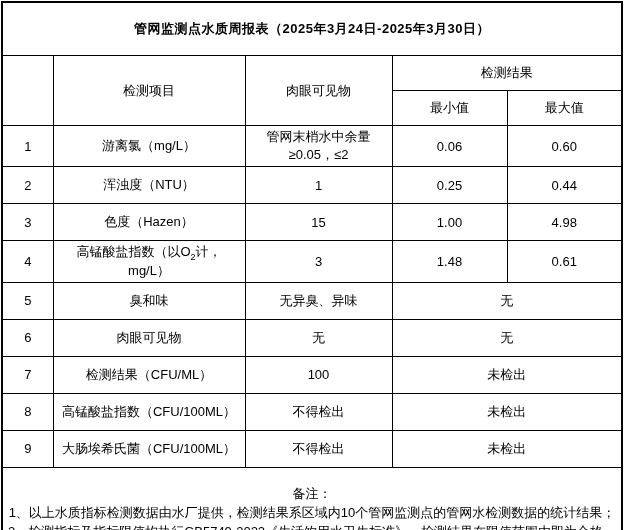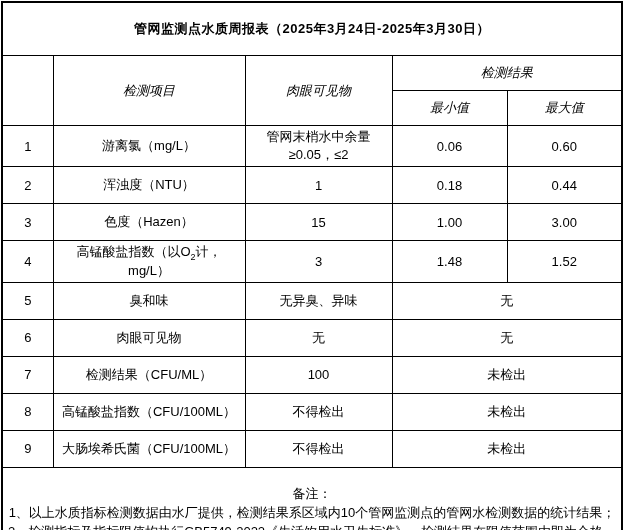--- a/index.html
+++ b/index.html
@@ -29,21 +29,20 @@
     overflow: hidden;
   }
   td.title-cell {
     height: 48px;
     font-size: 16px;
     font-weight: bold;
     letter-spacing: 0.5px;
   }
   td.hdr {
     height: 30px;
-    font-style: italic;
   }
   tr.data-row td {
     height: 32px;
   }
   td.notes-cell {
     height: 86px;
     text-align: left;
     vertical-align: top;
     font-size: 13px;
     line-height: 19px;
@@ -87,38 +86,38 @@
     <td>游离氯（mg/L）</td>
     <td>管网末梢水中余量≥0.05，≤2</td>
     <td>0.06</td>
     <td>0.60</td>
   </tr>
 
   <tr class="data-row" style="height:28px">
     <td>2</td>
     <td>浑浊度（NTU）</td>
     <td>1</td>
-    <td>0.18</td>
+    <td>0.25</td>
     <td>0.44</td>
   </tr>
 
   <tr class="data-row" style="height:35px">
     <td>3</td>
     <td>色度（Hazen）</td>
     <td>15</td>
     <td>1.00</td>
-    <td>3.00</td>
+    <td>4.98</td>
   </tr>
 
   <tr class="data-row" style="height:35px">
     <td>4</td>
     <td><span>高锰酸盐指数（以O</span><span class="sub">2</span><span>计，mg/L）</span></td>
     <td>3</td>
     <td>1.48</td>
-    <td>1.52</td>
+    <td>0.61</td>
   </tr>
 
   <tr class="data-row" style="height:33px">
     <td>5</td>
     <td>臭和味</td>
     <td>无异臭、异味</td>
     <td colspan="2">无</td>
   </tr>
 
   <tr class="data-row" style="height:35px">

